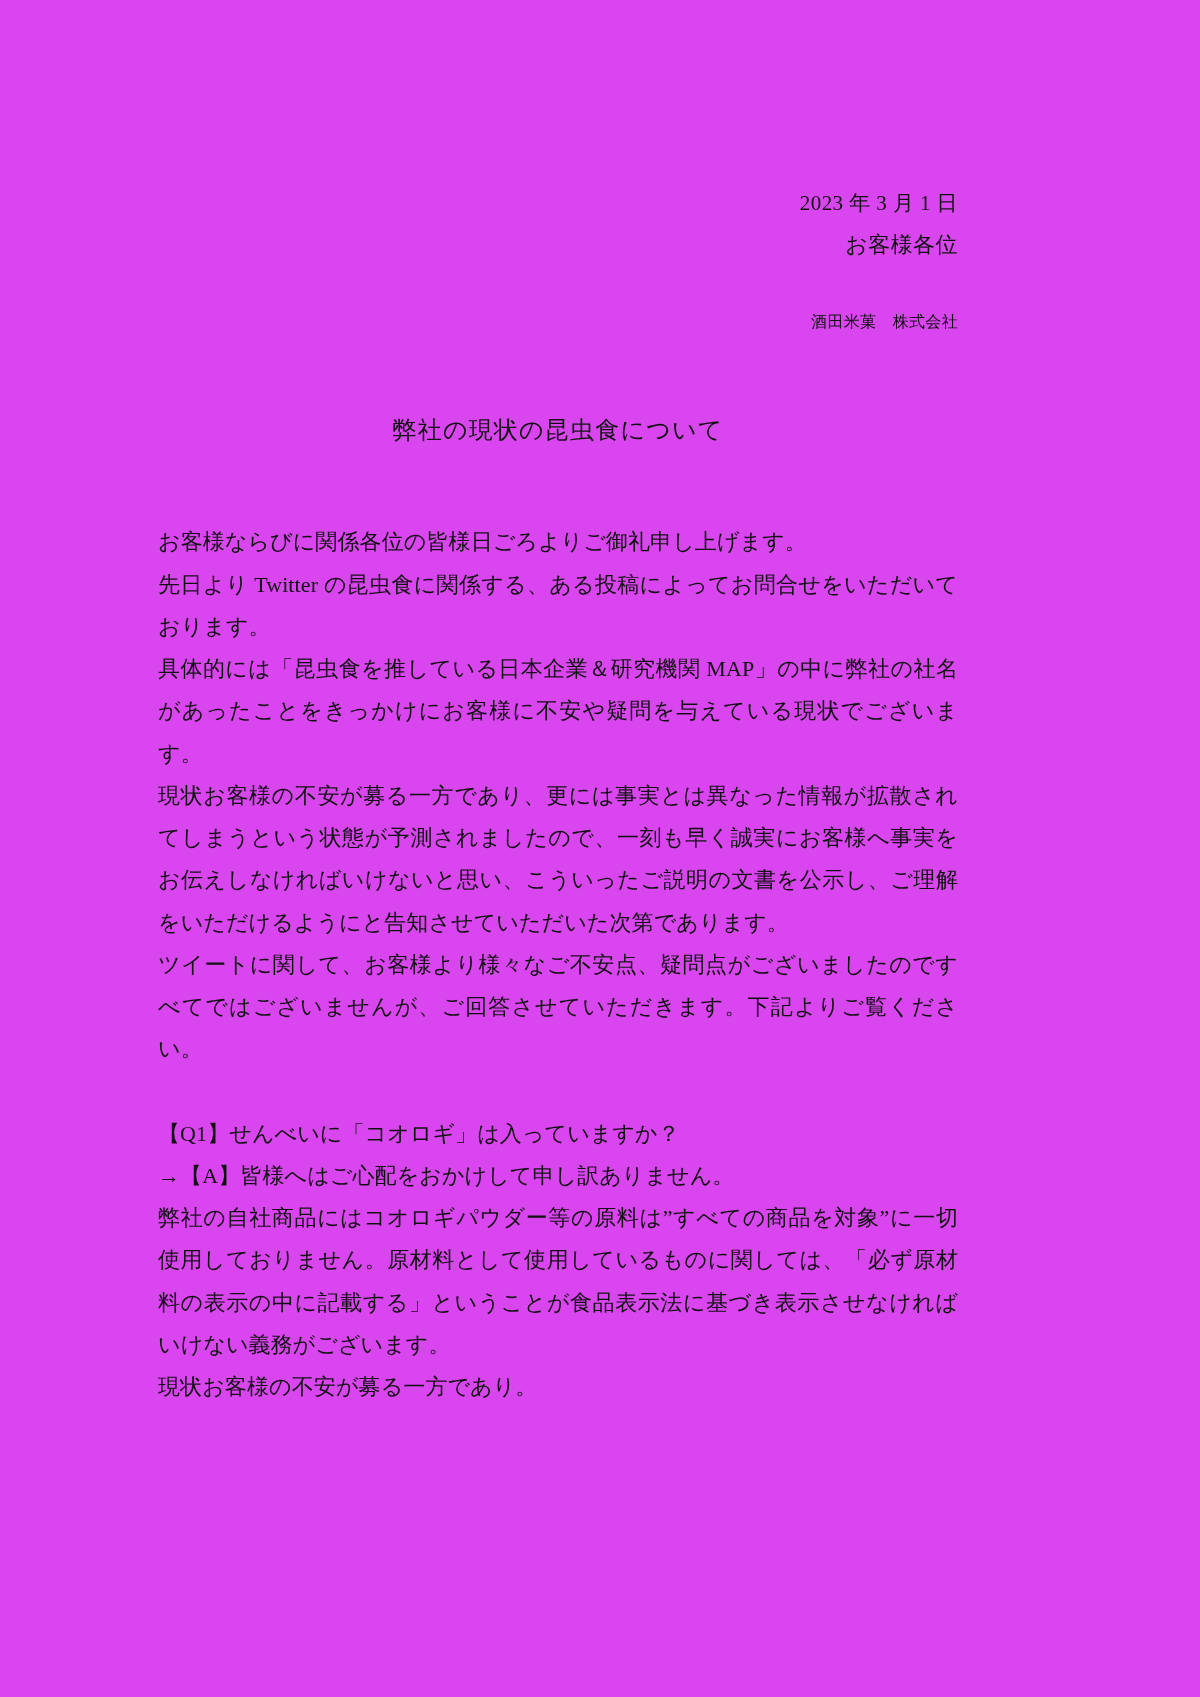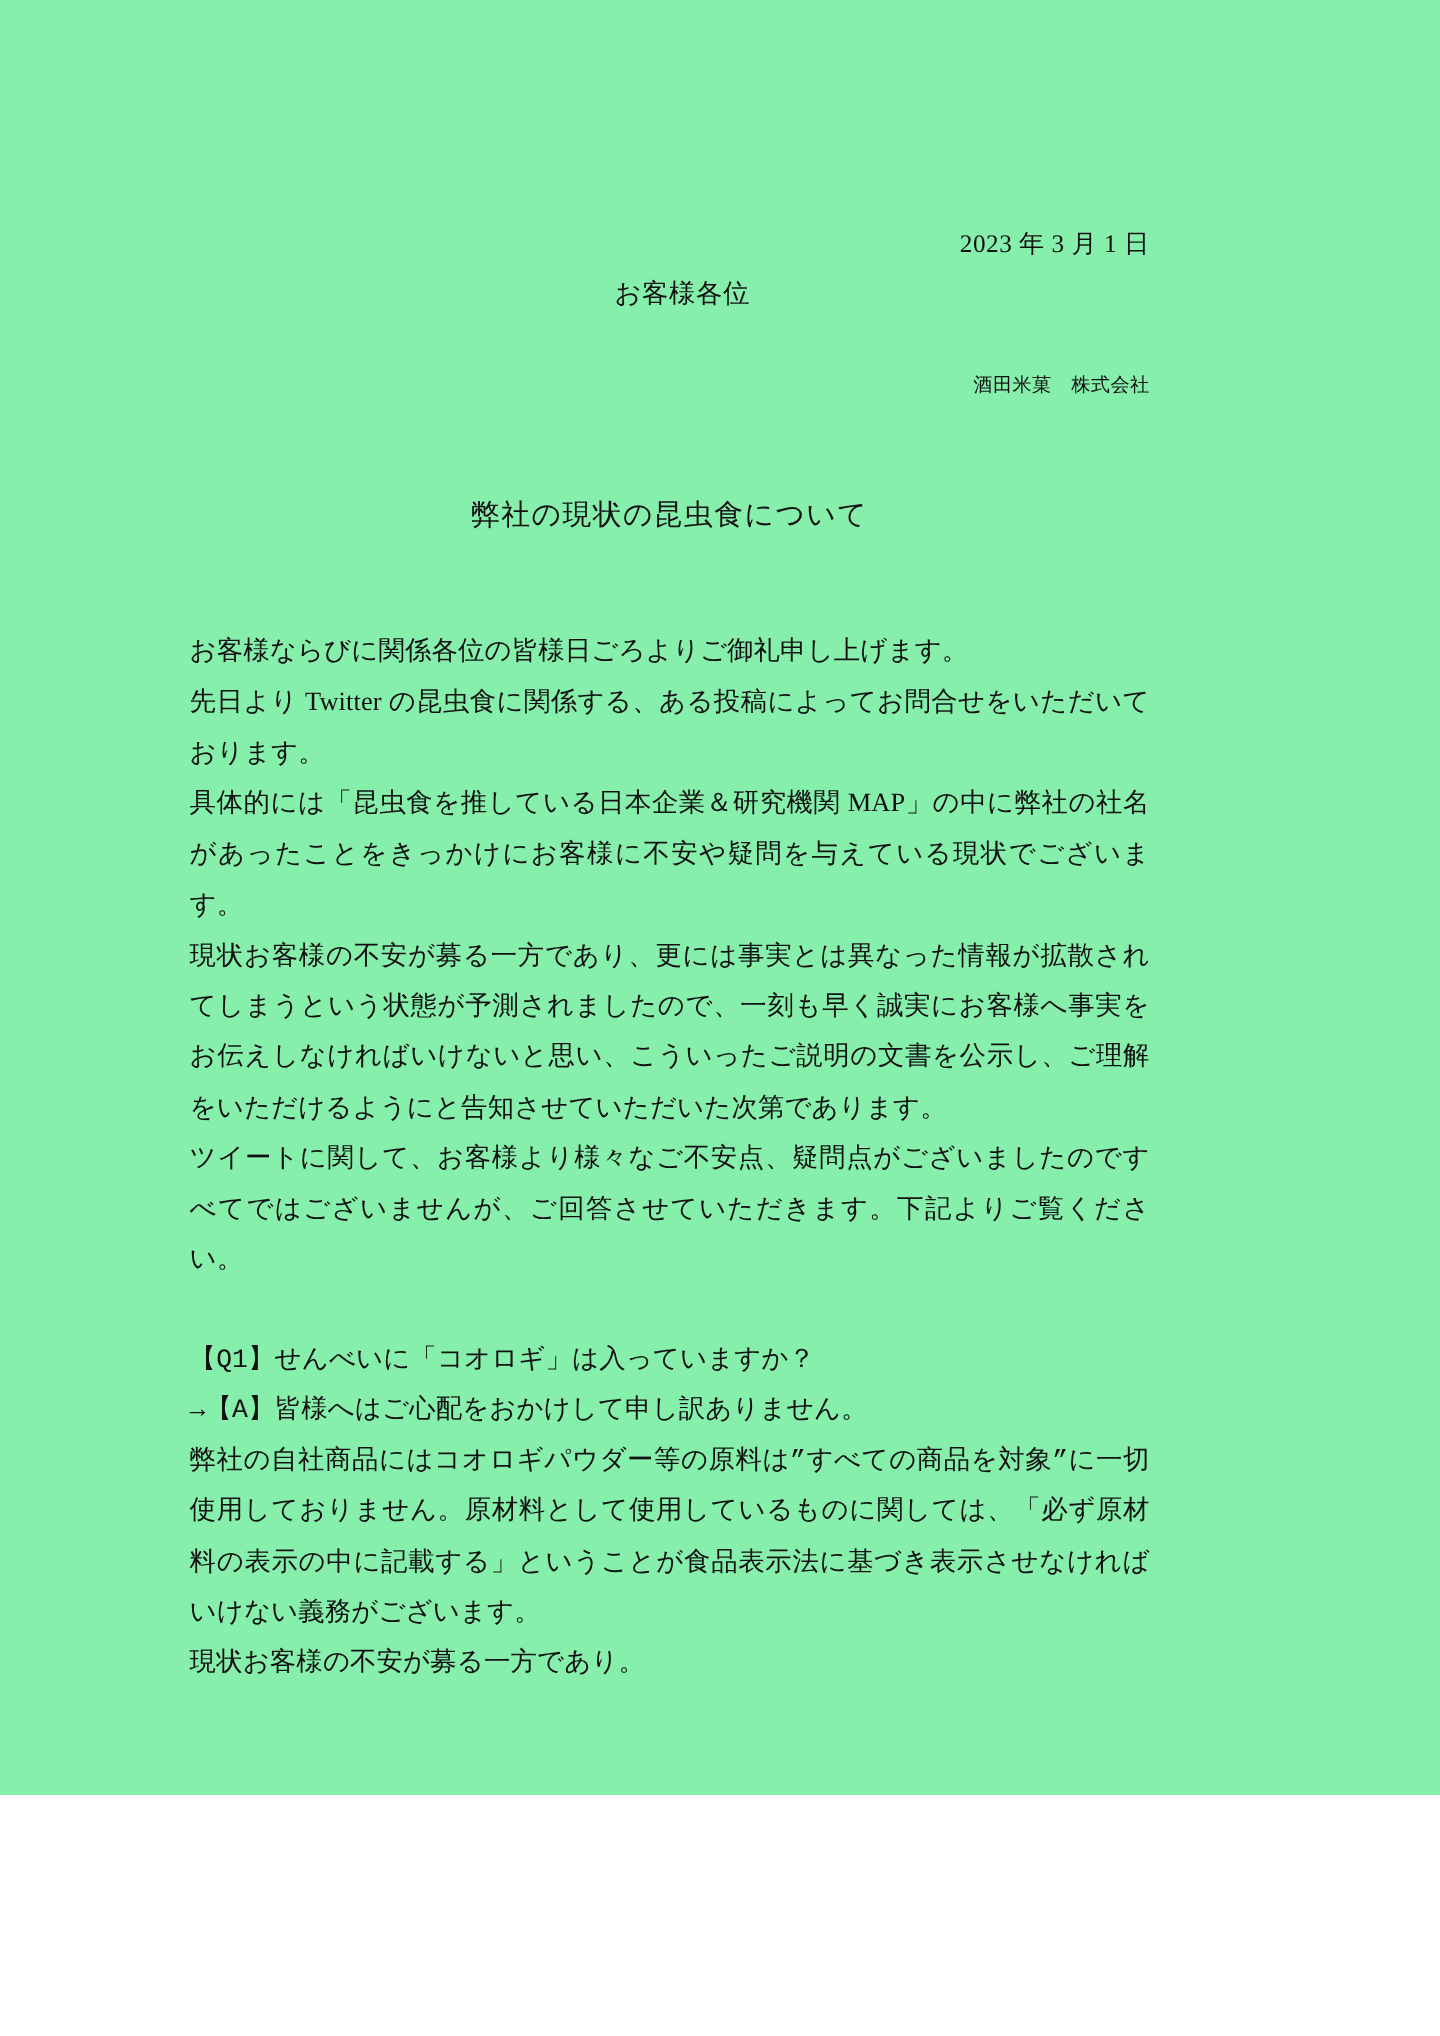--- a/index.html
+++ b/index.html
@@ -9,41 +9,41 @@
     background: #ffffff;
   }
   body {
     font-family: "Liberation Serif", "DejaVu Serif", serif;
     color: #111111;
     -webkit-font-smoothing: antialiased;
   }
   .page {
     position: relative;
     width: 1200px;
-    height: 1496px;
+    height: 1697px;
     margin: 0 auto;
-    background: #86efac;
+    background: #d946ef;
     box-sizing: border-box;
     overflow: hidden;
   }
   .content {
     position: absolute;
     left: 158px;
     top: 0;
     width: 800px;
   }
   .date-line {
     text-align: right;
     font-size: 21px;
     line-height: 1.3;
     margin-top: 190px;
     letter-spacing: 0.02em;
   }
   .addressee {
-    text-align: center;
+    text-align: right;
     font-size: 22px;
     line-height: 1.3;
     margin-top: 14px;
     letter-spacing: 0.02em;
     margin-left: 21px;
   }
   .signature-block {
     text-align: right;
     margin-top: 48px;
     font-size: 16px;
@@ -75,21 +75,20 @@
     text-justify: inter-character;
   }
   .para + .para {
     margin-top: 0;
   }
   .spacer-para {
     height: 1.92em;
   }
   .qa-block {
     margin-top: 0;
-    font-family: Liberation Mono, monospace;
   }
   .nowrap-line {
     text-align: left;
   }
 </style>
 </head>
 <body>
 
 <div class="page">
   <div class="content">

